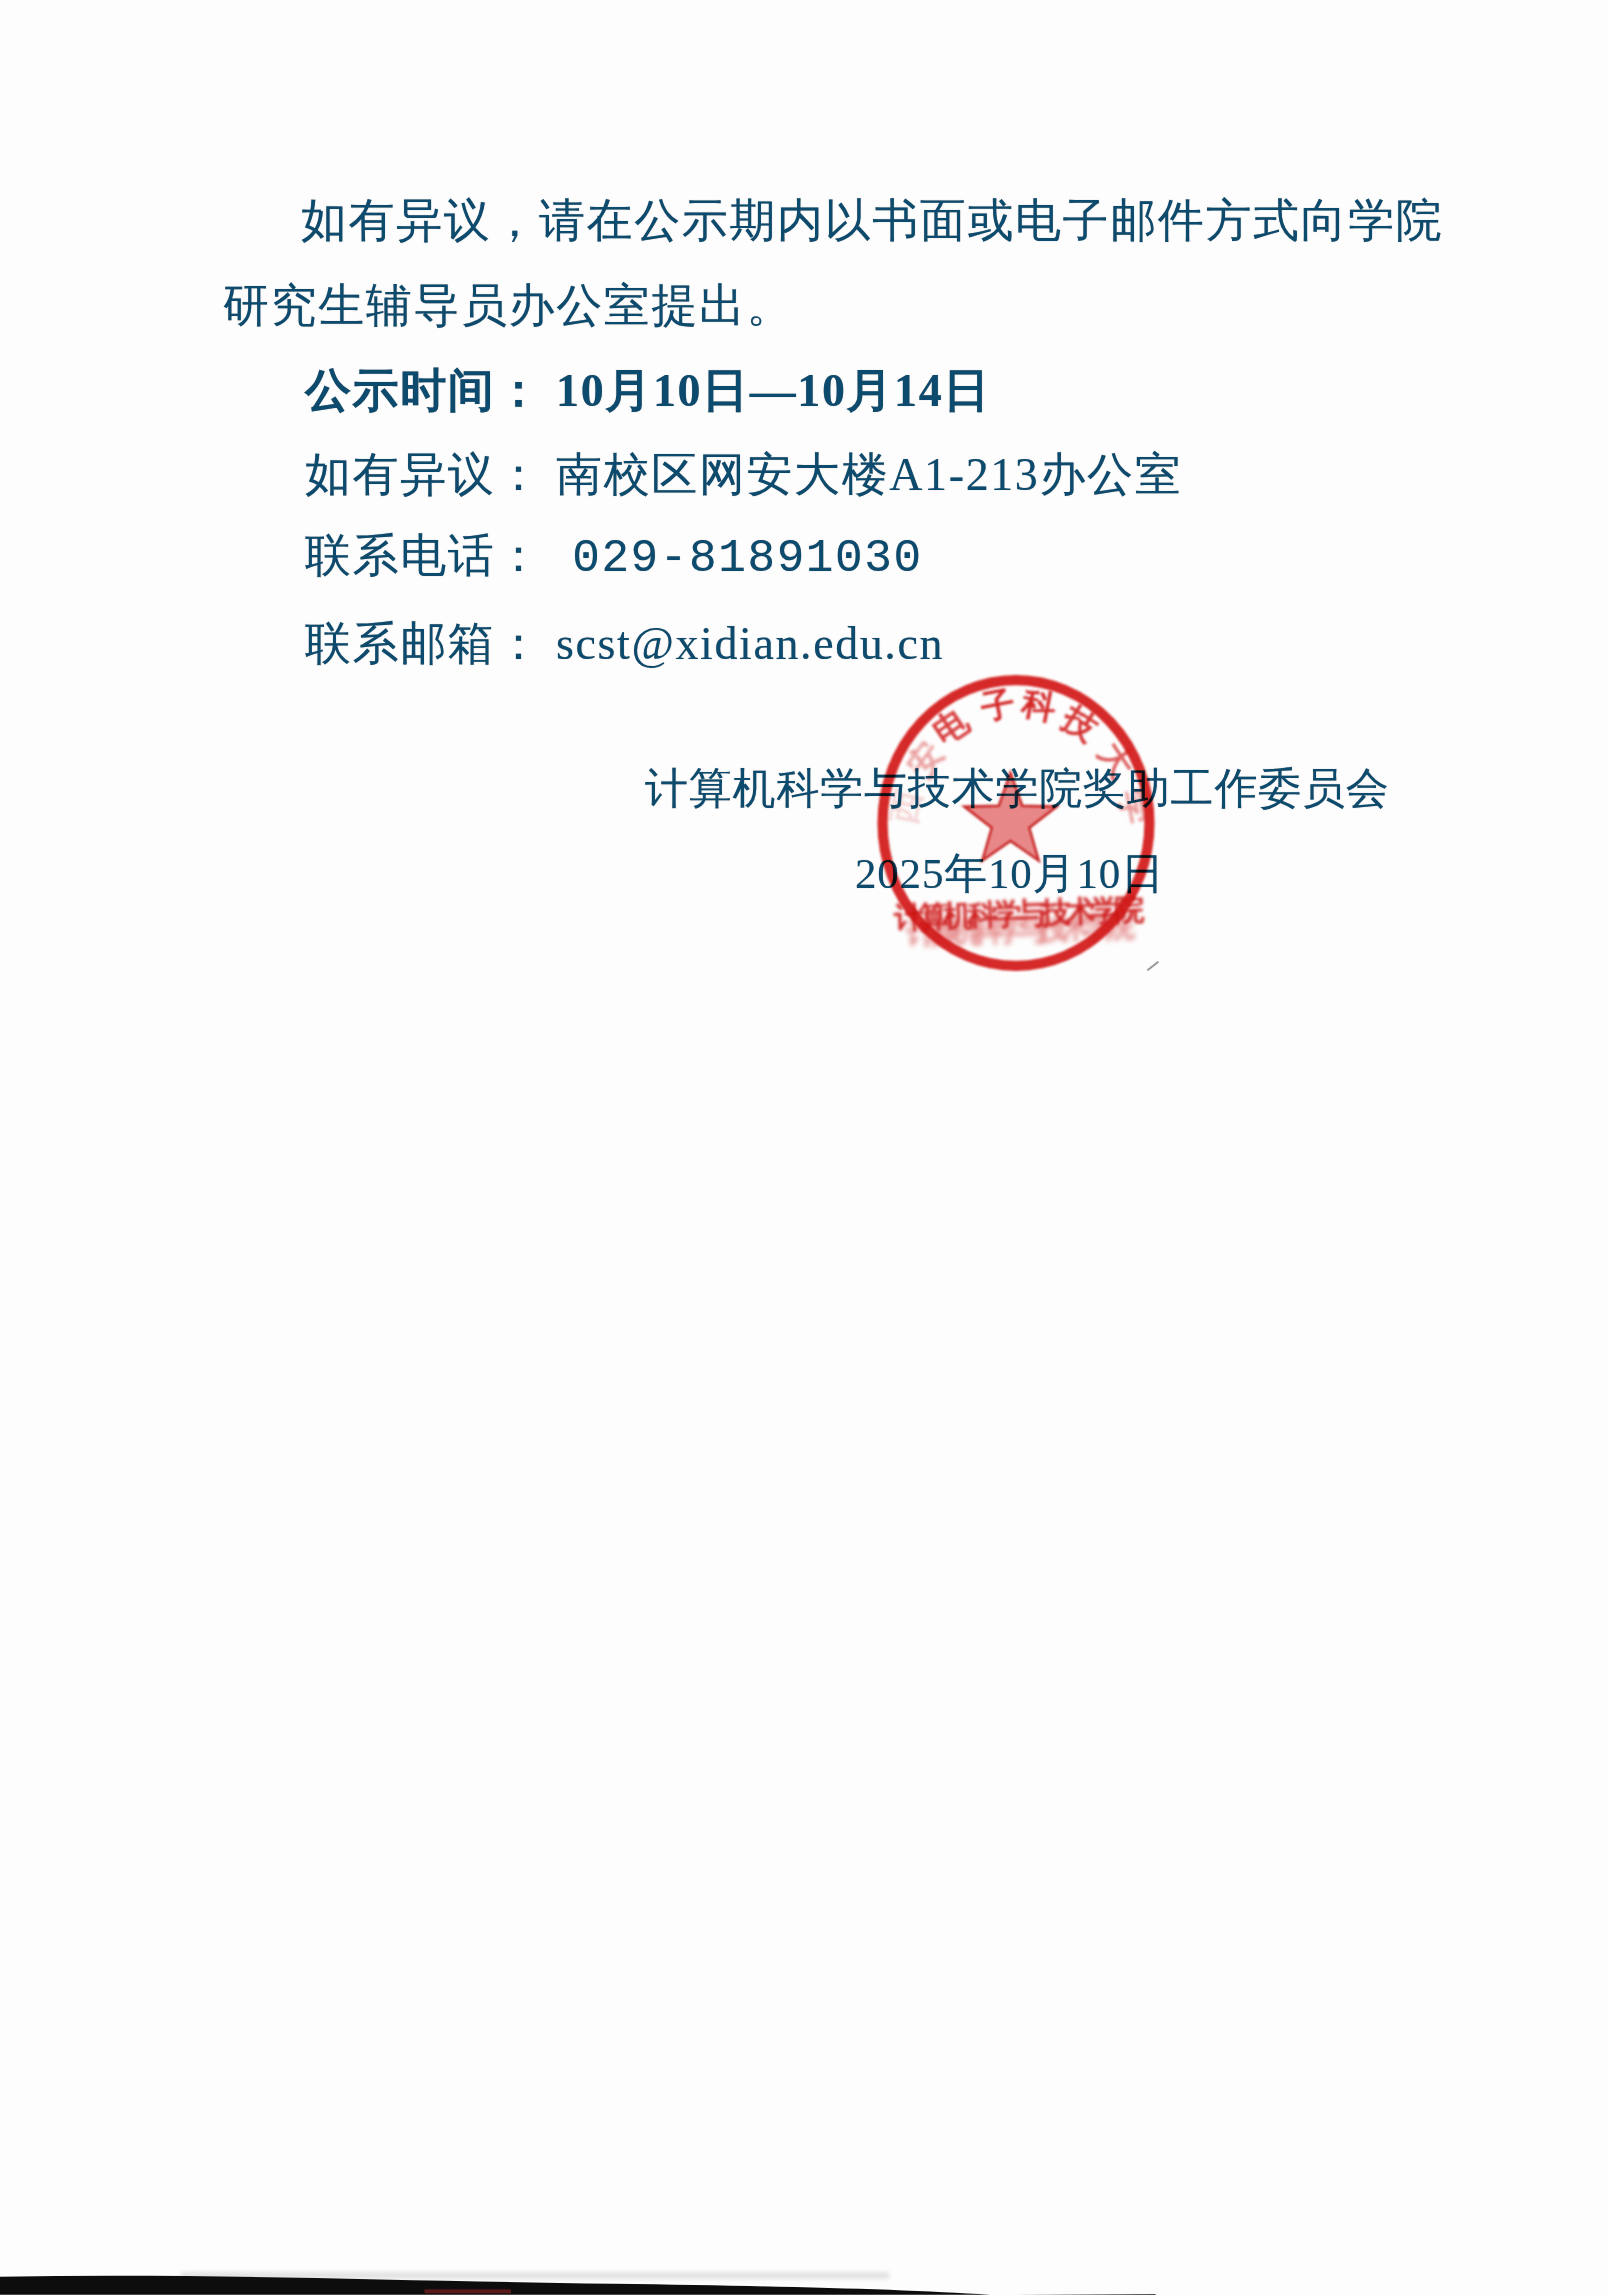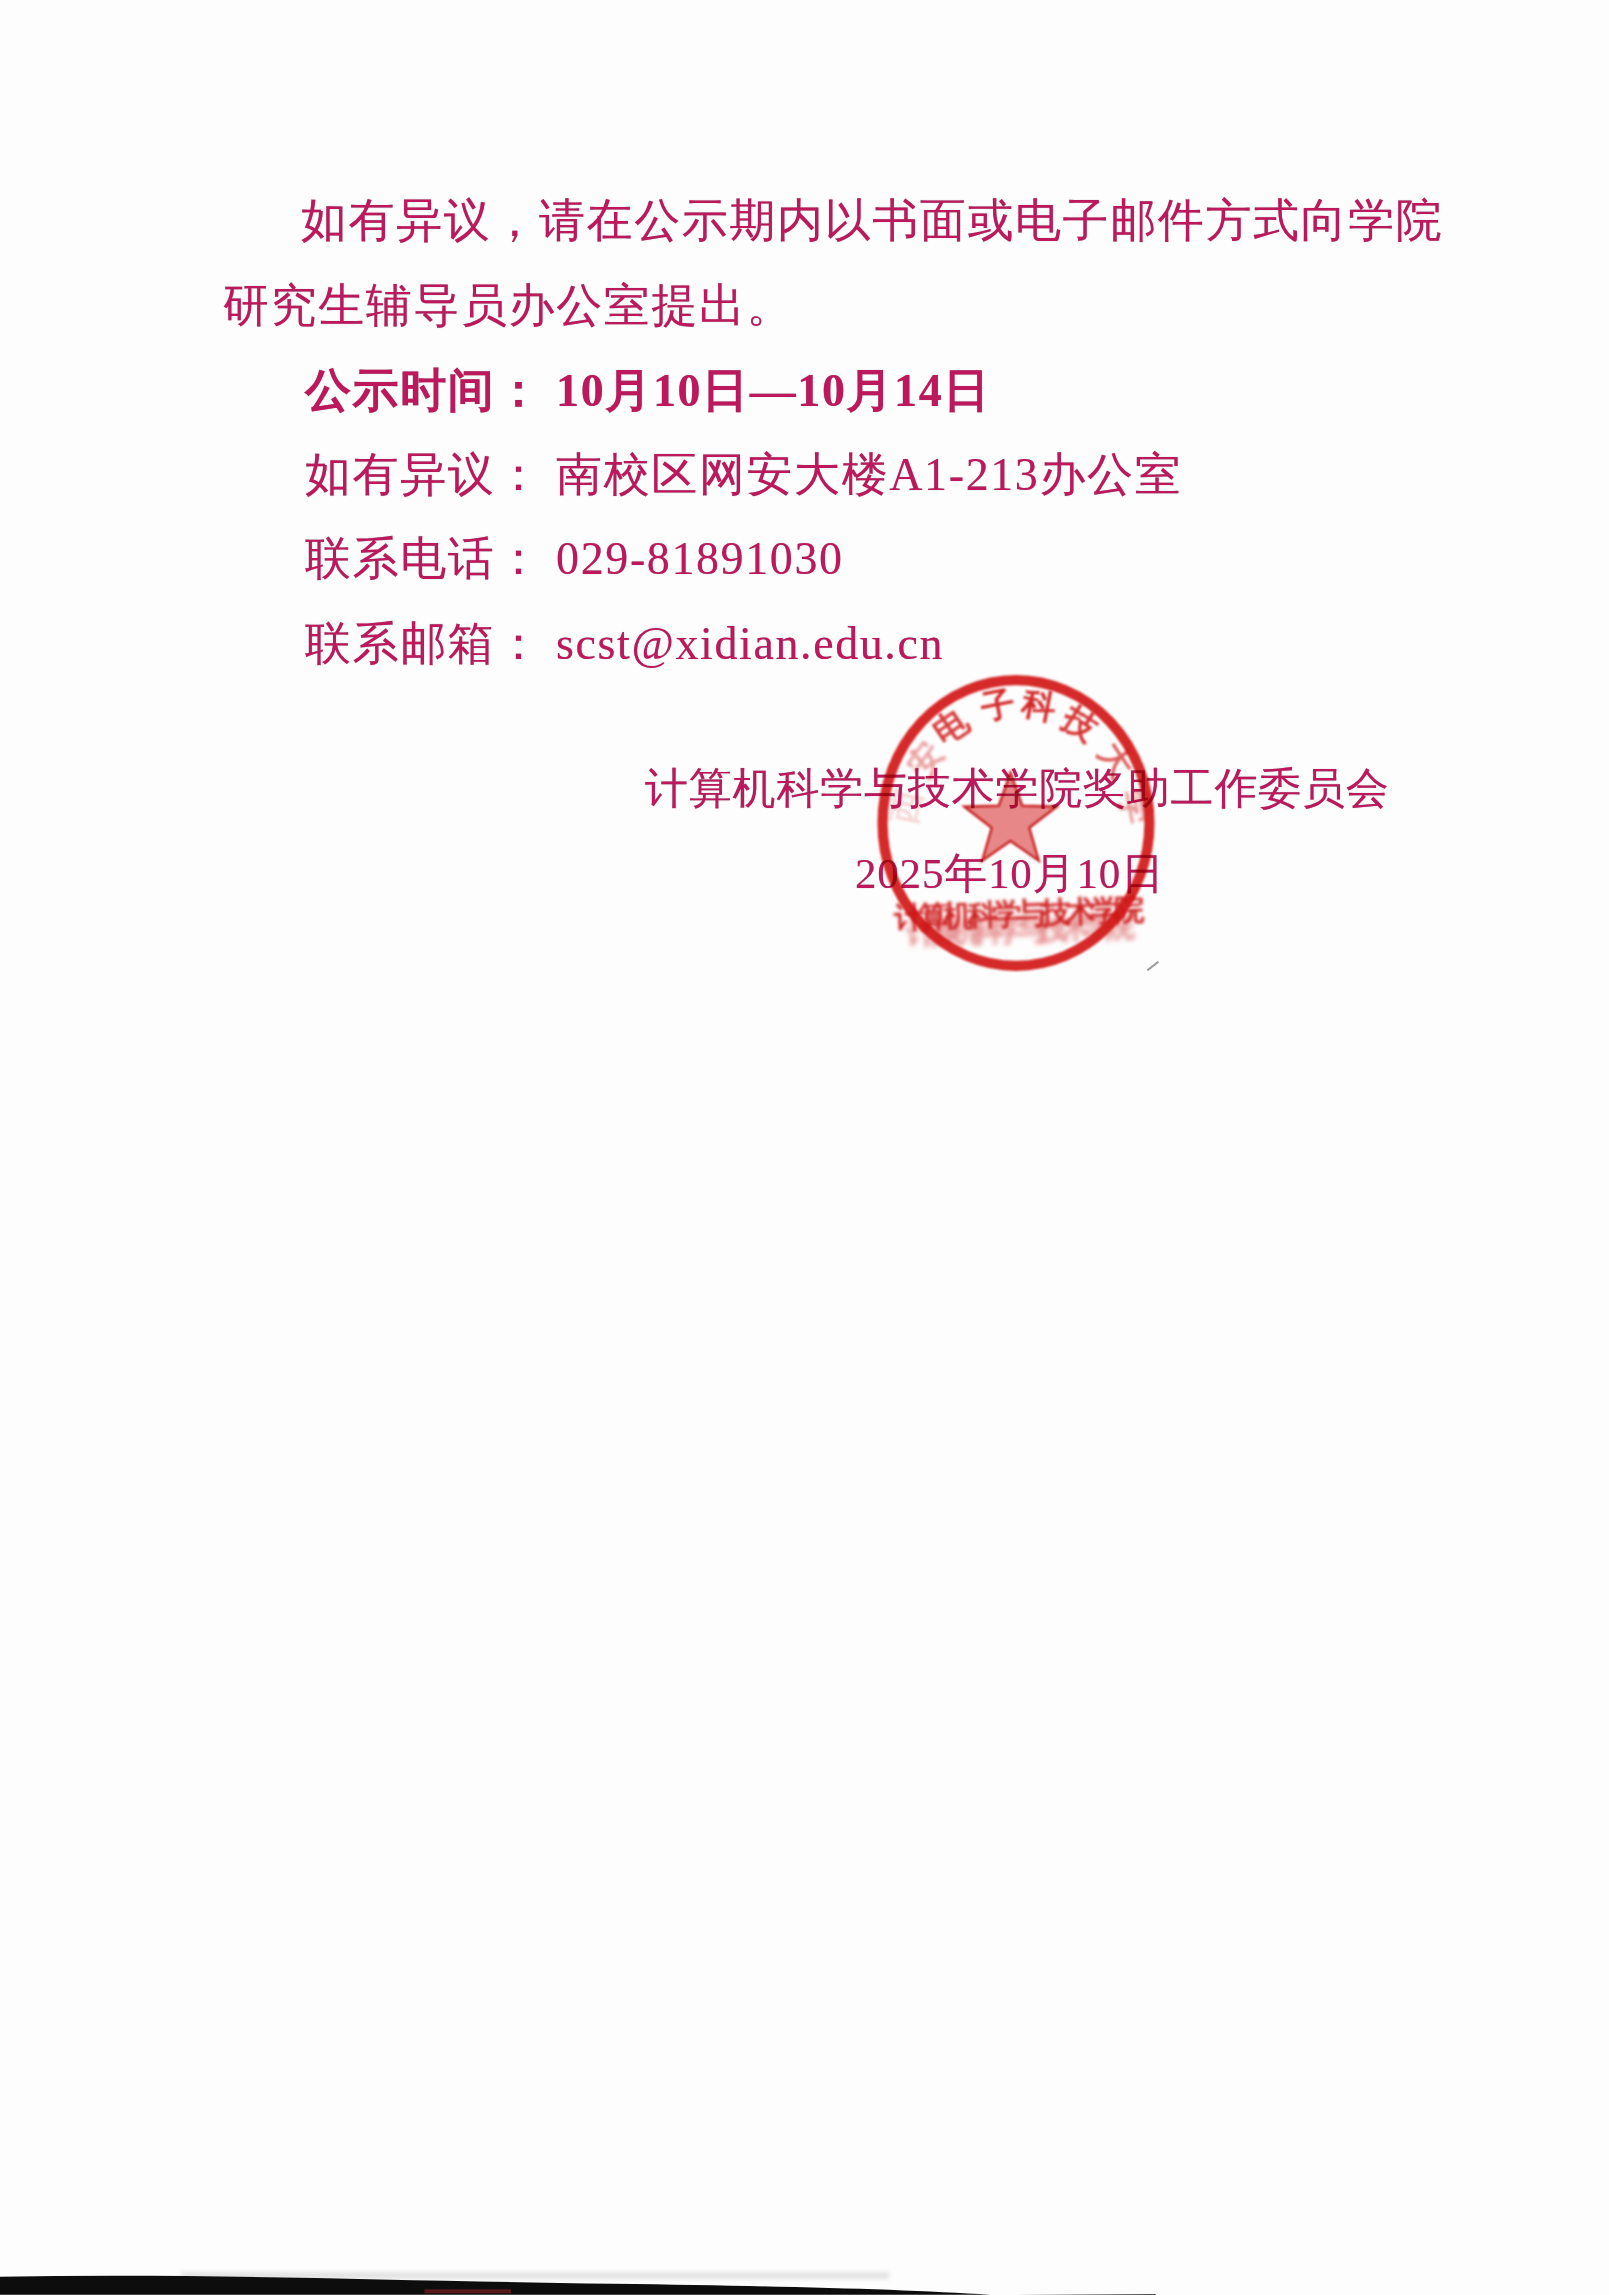--- a/index.html
+++ b/index.html
@@ -8,31 +8,31 @@
     width:1610px;height:2295px;
     background:#fdfdfd;
     overflow:hidden;
     font-family:"Liberation Serif","DejaVu Serif",serif;
   }
   
   .ln{
     position:absolute;
     font-size:46px;
     line-height:1.15;
-    color:#be185d;
+    color:#0c4a6e;
     letter-spacing:1.6px;
     white-space:pre;
     text-shadow:0 0 0.9px rgba(25,25,25,.45);
   }
   .ln.small{font-size:43px;letter-spacing:0.8px;}
   #p-line1{left:301px;top:195px;}
   #p-line2{left:223px;top:280px;text-align:center;}
   #info-0{left:305px;top:365px;font-weight:bold;}
   #info-1{left:305px;top:449px;}
-  #info-2{left:305px;top:533px;}
+  #info-2{left:305px;top:533px;font-family:Liberation Mono, monospace;}
   #info-3{left:305px;top:618px;font-family:Liberation Serif, serif;}
   #sig-committee{left:645px;top:764px;}
   #sig-date{left:855px;top:849px;}
 
   
   .seal{
     position:absolute;left:859px;top:658px;width:314px;height:330px;
     mix-blend-mode:multiply;
     filter:blur(0.4px);
   }

